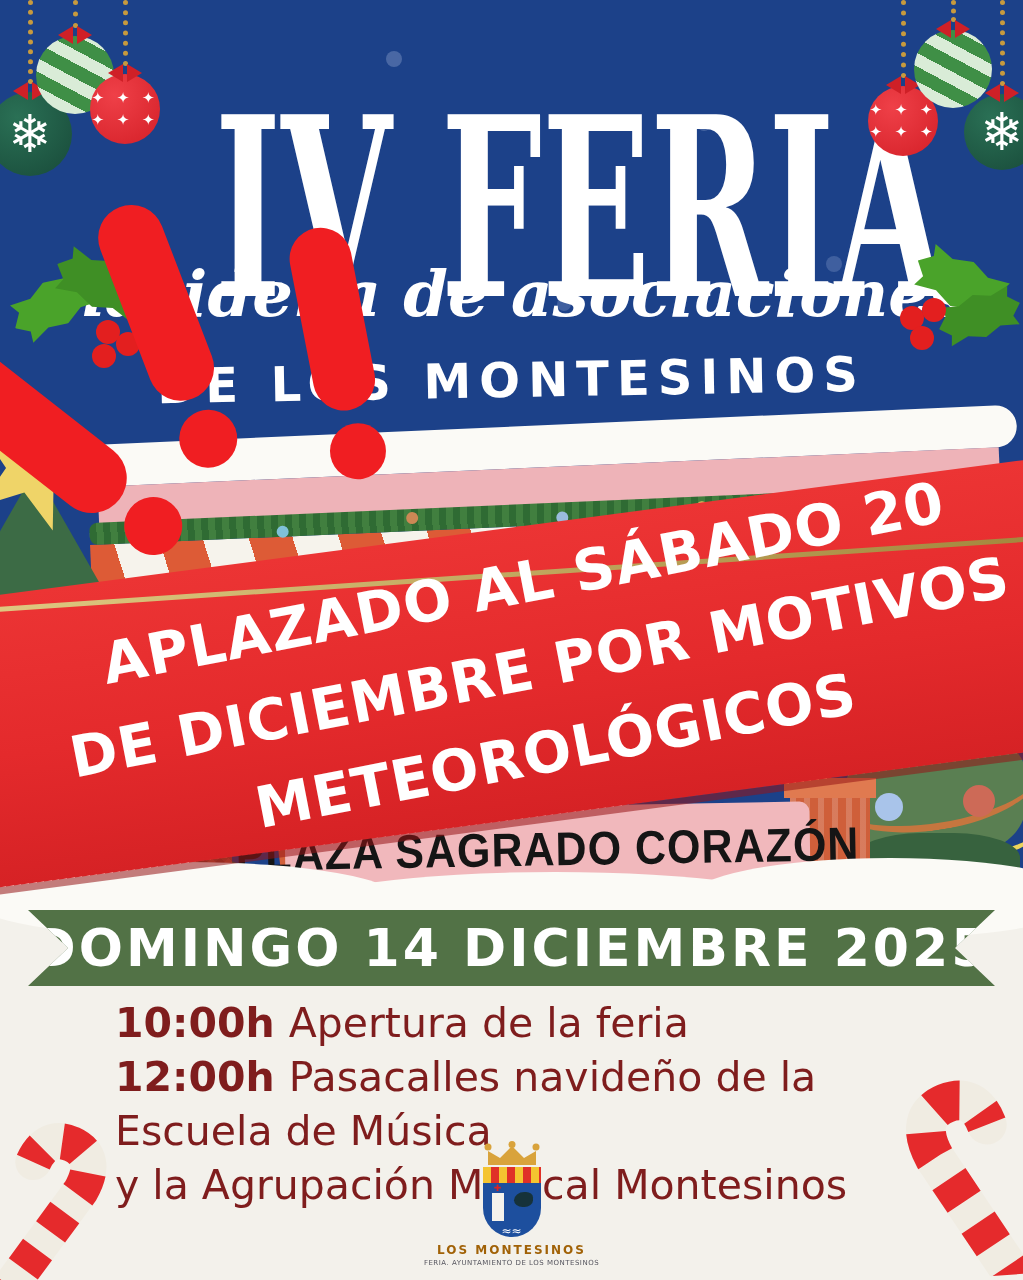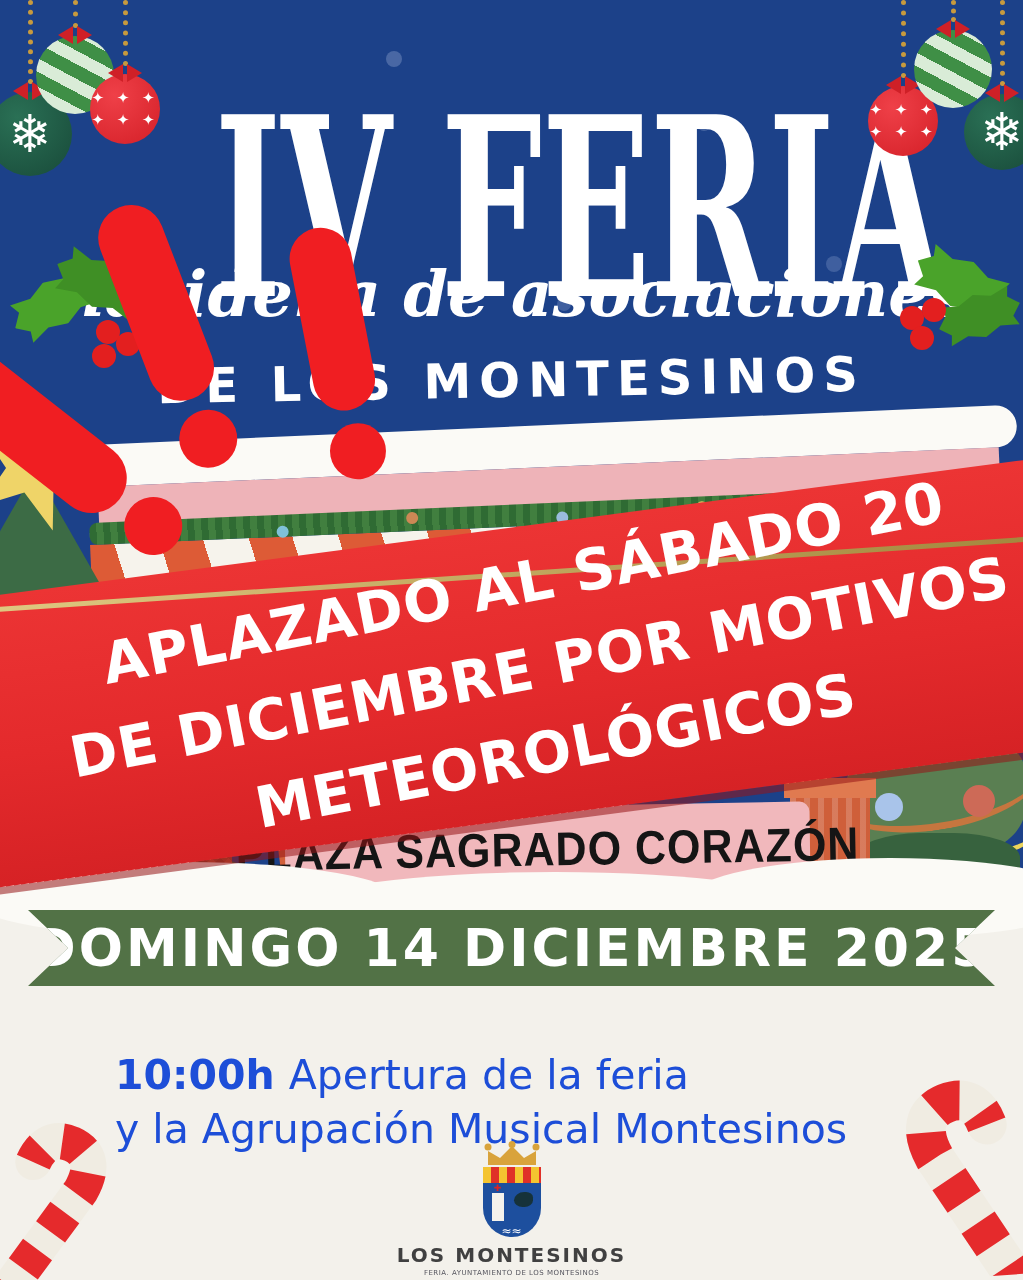--- a/index.html
+++ b/index.html
@@ -94,38 +94,38 @@
   .banner .gold{position:absolute;left:-20px;top:6px;width:1260px;height:5px;
     background:linear-gradient(90deg,#e4cd86,#9c7f35);transform:rotate(3.6deg);transform-origin:left center;}
   .banner .btxt{position:absolute;left:0;top:14px;width:100%;text-align:center;color:#fff;
     font-weight:bold;font-size:57px;line-height:1.5;letter-spacing:1px;transform:rotate(-3.5deg);white-space:nowrap;}
   
   .ribbon{position:absolute;left:28px;right:28px;top:910px;height:76px;background:#527246;z-index:6;
     clip-path:polygon(0 0,100% 0,calc(100% - 40px) 50%,100% 100%,0 100%,40px 50%);
     display:flex;align-items:center;justify-content:center;}
   .ribbon .rtxt{color:#fff;font-weight:bold;font-size:52px;letter-spacing:3px;white-space:nowrap;}
   
-  .sched{position:absolute;left:115px;top:1048px;width:860px;z-index:6;color:#1d4ed8;
+  .sched{position:absolute;left:115px;top:996px;width:860px;z-index:6;color:#7f1d1d;
     font-size:41px;line-height:54px;}
   .sched .time{font-weight:bold;margin-right:14px;}
   .sched .time:empty{margin-right:0;}
   
   .cane{position:absolute;z-index:6;}
   .caneL{left:-18px;top:1126px;transform:rotate(6deg);}
   .caneR{right:-18px;top:1080px;transform:scaleX(-1) rotate(4deg);}
   
   .crest{position:absolute;left:0;right:0;top:1141px;z-index:6;display:flex;flex-direction:column;align-items:center;}
   .shield{width:58px;}
   .shield .stripes{height:16px;background:repeating-linear-gradient(90deg,#f4c430 0 8px,#e03028 8px 16px);}
   .shield .field{position:relative;height:54px;background:#1d4f9e;border-radius:0 0 29px 29px;overflow:hidden;}
   .shield .column{position:absolute;left:9px;top:10px;width:12px;height:28px;background:#f4f2ec;}
   .shield .cross{position:absolute;left:9px;top:0;width:12px;text-align:center;color:#d22;font-size:9px;line-height:10px;}
   .shield .bird{position:absolute;right:8px;top:9px;width:19px;height:15px;background:#16323a;border-radius:60% 40% 50% 50%;}
   .shield .waves{position:absolute;left:0;right:0;bottom:2px;text-align:center;color:#fff;font-size:12px;line-height:8px;}
-  .crest-title{margin-top:6px;font-weight:bold;font-size:20px;letter-spacing:2px;color:#404040;}
+  .crest-title{margin-top:6px;font-weight:bold;font-size:12px;letter-spacing:2px;color:#a16207;}
   .crest-sub{margin-top:2px;font-size:7px;letter-spacing:.5px;color:#55555e;}
 </style>
 </head>
 <body>
 
 <div class="poster">
 
   <div class="sky"></div>
   <div class="flakes"></div>
 
@@ -243,20 +243,21 @@
       <div>METEOROLÓGICOS</div>
     </div>
   </div>
 
   <div class="ribbon">
     <div class="rtxt">DOMINGO 14 DICIEMBRE 2025</div>
   </div>
 
   <div class="sched">
     <div><span class="time">10:00h</span><span>Apertura de la feria</span></div>
+    <div><span class="time">12:00h</span><span>Pasacalles navideño de la Escuela de Música</span></div>
     <div><span class="time"></span><span>y la Agrupación Musical Montesinos</span></div>
   </div>
 
   <div class="cane caneL">
     <svg width="210" height="175" viewBox="0 0 210 175">
       <path d="M28 182 L96 66 Q112 30 82 20 Q56 12 46 42" fill="none" stroke="#f0ece2" stroke-width="36" stroke-linecap="round"></path>
       <path d="M28 182 L96 66 Q112 30 82 20 Q56 12 46 42" fill="none" stroke="#e52a2c" stroke-width="36" stroke-dasharray="24 22" stroke-dashoffset="8"></path>
     </svg>
   </div>
   <div class="cane caneR">

